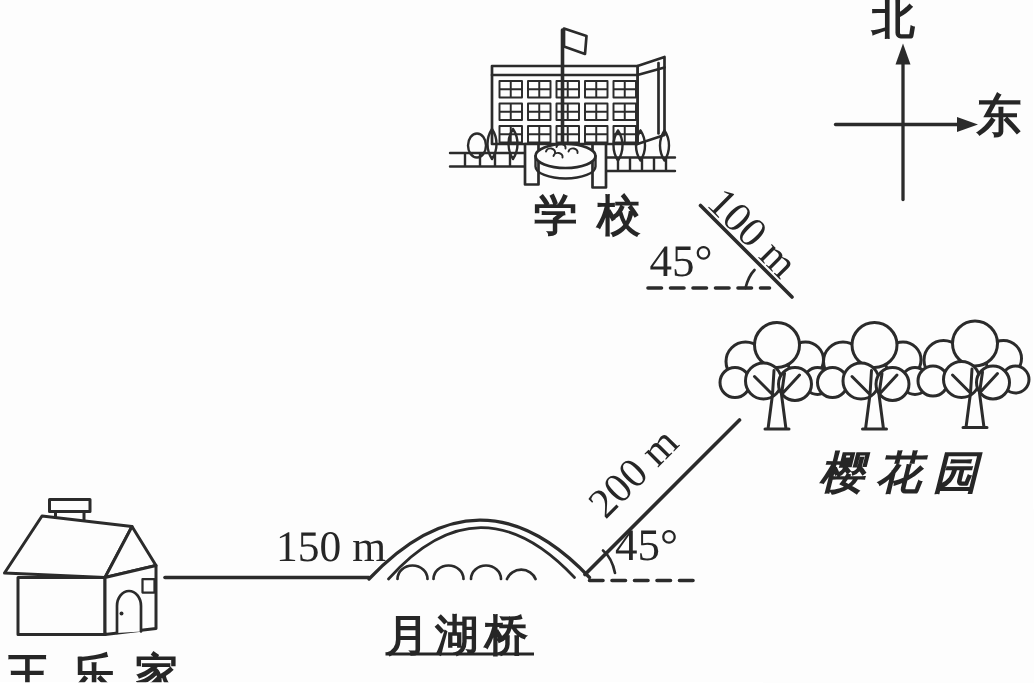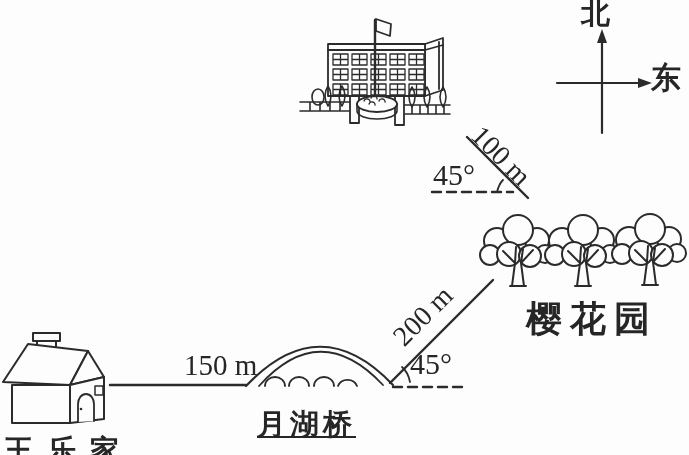--- a/index.html
+++ b/index.html
@@ -7,21 +7,21 @@
     position:relative;width:689px;height:455px;background:#fdfdfd;
     overflow:hidden;font-family:"Liberation Serif",serif;color:#262626;
   }
   .art{position:absolute;left:0;top:0;}
   .lbl{position:absolute;white-space:nowrap;line-height:1;color:#262626;}
   .cjk{font-family:"Liberation Sans",sans-serif;font-weight:600;}
   .num{font-family:"Liberation Serif",serif;}
   .north{left:581px;top:-1px;font-size:29px;}
   .east{left:651px;top:63px;font-size:30px;}
   .school-lbl{left:356px;top:130px;font-size:29px;letter-spacing:13px;}
-  .garden-lbl{left:526px;top:301px;font-size:36px;letter-spacing:8px;}
+  .garden-lbl{left:546px;top:301px;font-size:30px;letter-spacing:8px;font-style:italic;}
   .bridge-lbl{left:257px;top:410px;font-size:29px;letter-spacing:4px;text-decoration:underline;}
   .house-lbl{left:4px;top:436px;font-size:29px;letter-spacing:14px;}
   .d150{left:142px;top:351px;font-size:29px;margin-left:42px;}
   .d200{left:423px;top:316px;font-size:28px;transform:translate(-50%,-50%) rotate(-45deg);}
   .d100{left:501px;top:156px;font-size:28px;transform:translate(-50%,-50%) rotate(45deg);}
   .a45top{left:433px;top:160px;font-size:30px;}
   .a45bot{left:410px;top:349px;font-size:30px;}
 </style>
 </head>
 <body>
@@ -122,20 +122,21 @@
     <line x1="390" y1="383" x2="493" y2="280" stroke-width="2.4"></line>
     <line x1="467" y1="137" x2="528" y2="198" stroke-width="2.4"></line>
     <line x1="393" y1="387" x2="462" y2="387" stroke-dasharray="9 6" stroke-width="2.4"></line>
     <line x1="432" y1="192" x2="513" y2="192" stroke-dasharray="9 6" stroke-width="2.4"></line>
     <path d="M410,382 Q408,372 402,367" stroke-width="1.8"></path>
     <path d="M497,192 Q499,184 503,180" stroke-width="1.8"></path>
   </svg>
 
   <div class="lbl cjk north">北</div>
   <div class="lbl cjk east">东</div>
+  <div class="lbl cjk school-lbl">学校</div>
   <div class="lbl num d100">100 m</div>
   <div class="lbl num a45top">45°</div>
   <div class="lbl cjk garden-lbl">樱花园</div>
   <div class="lbl num d200">200 m</div>
   <div class="lbl num a45bot">45°</div>
   <div class="lbl num d150">150 m</div>
   <div class="lbl cjk bridge-lbl">月湖桥</div>
   <div class="lbl cjk house-lbl">王乐家</div>
 </div>
 

